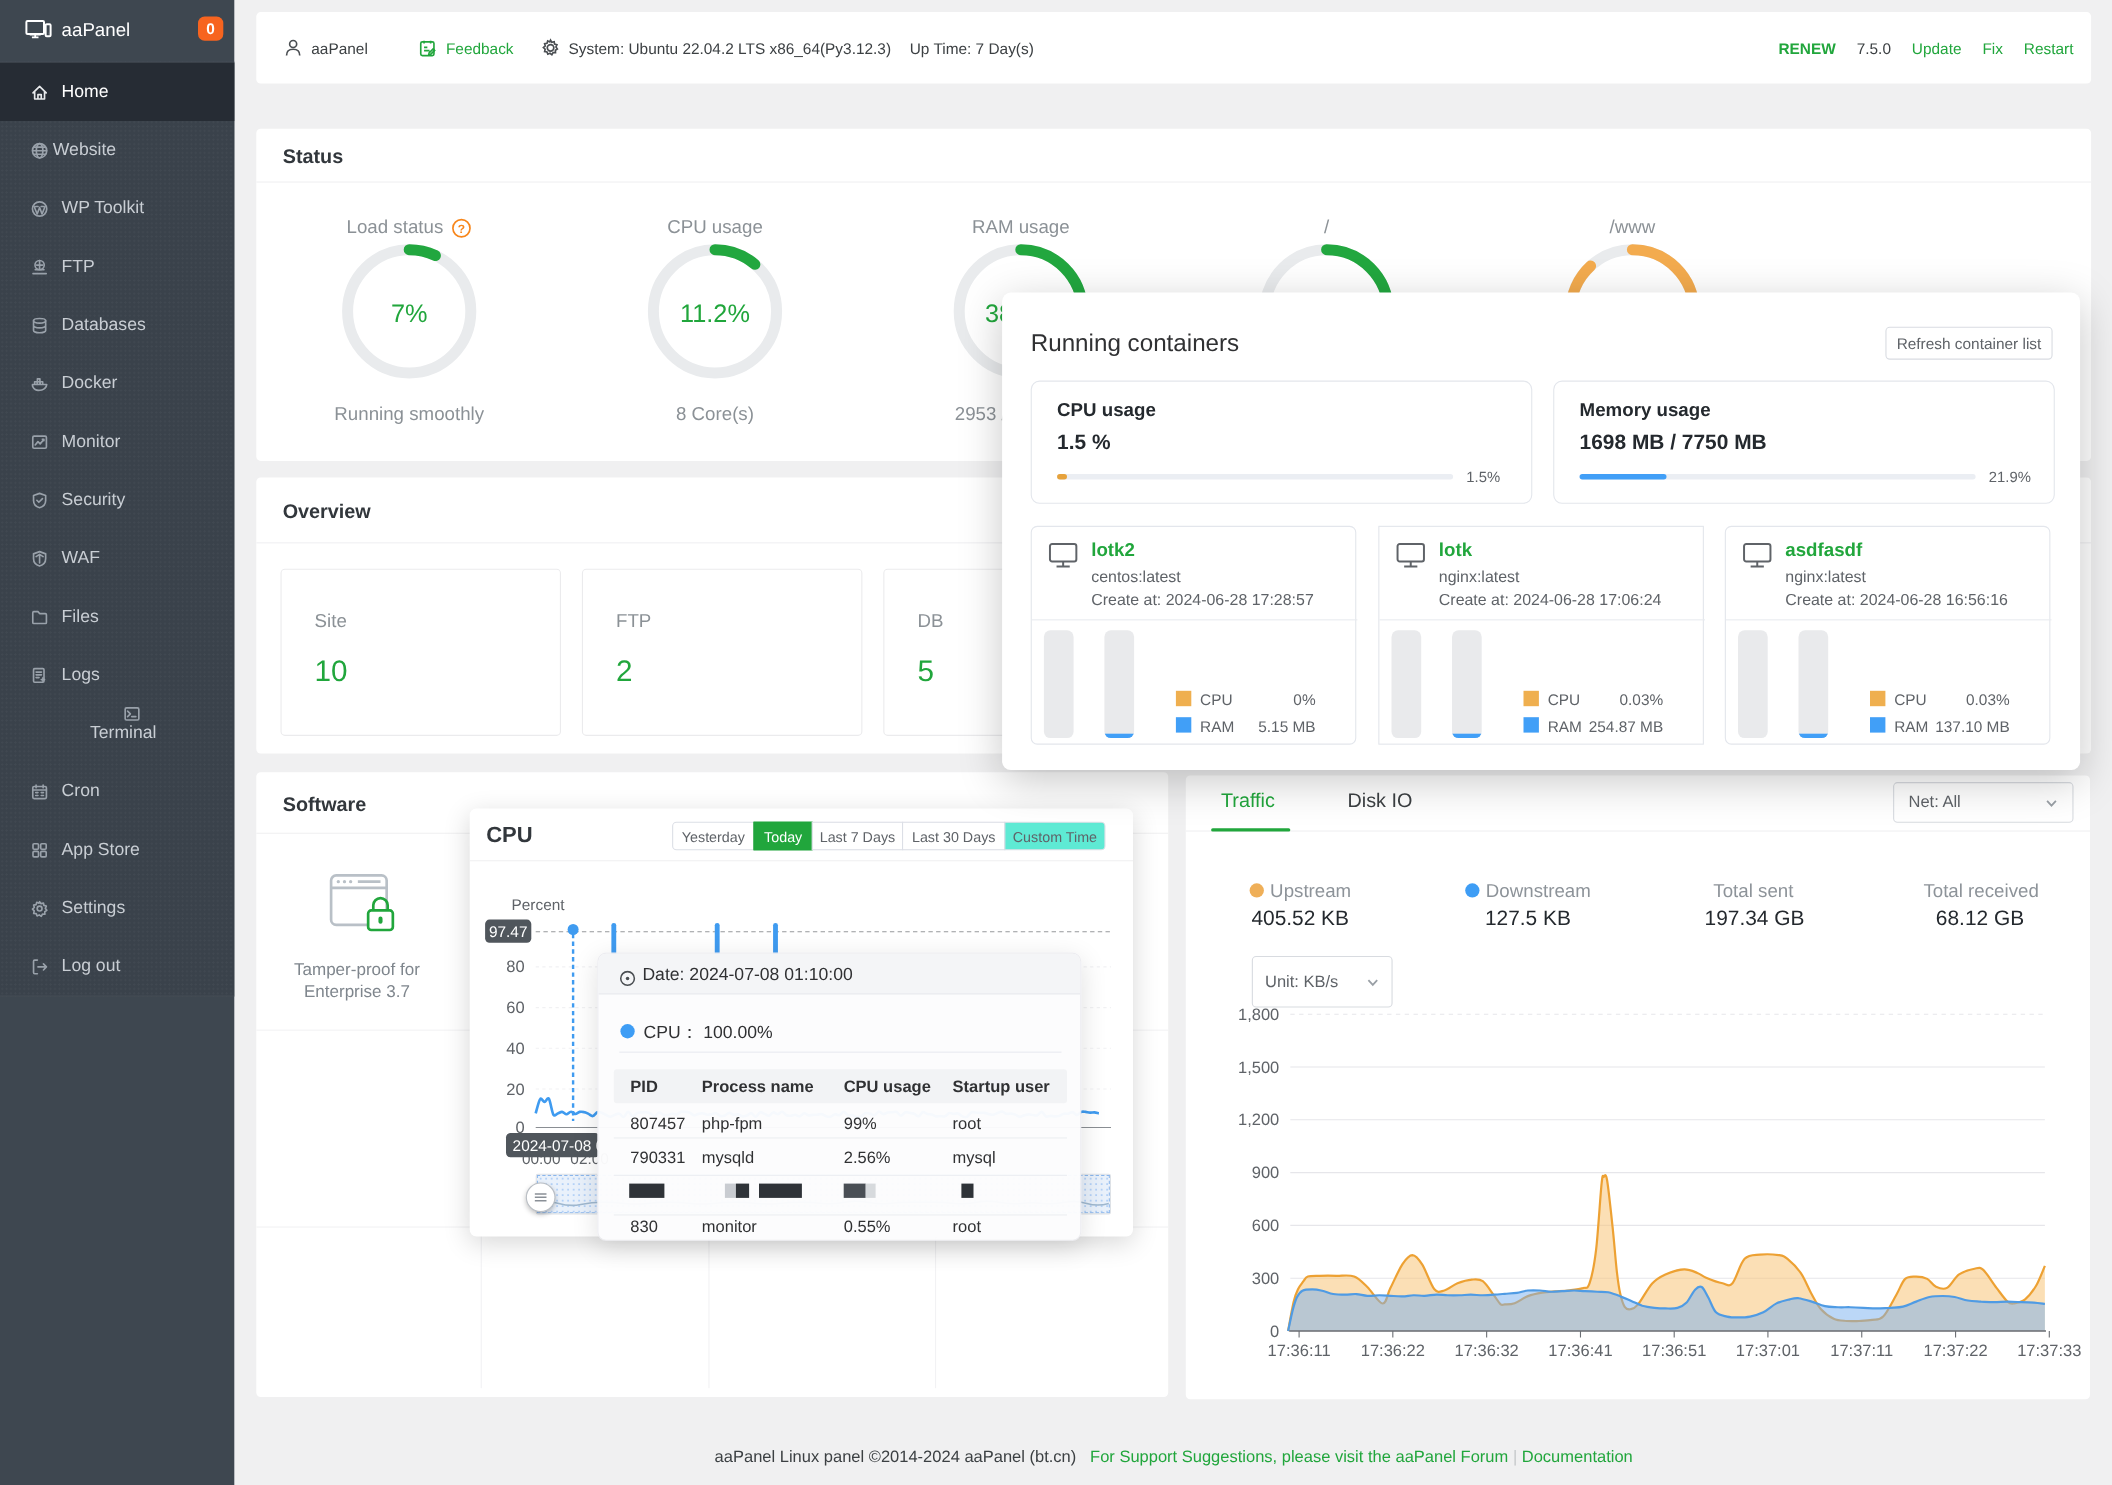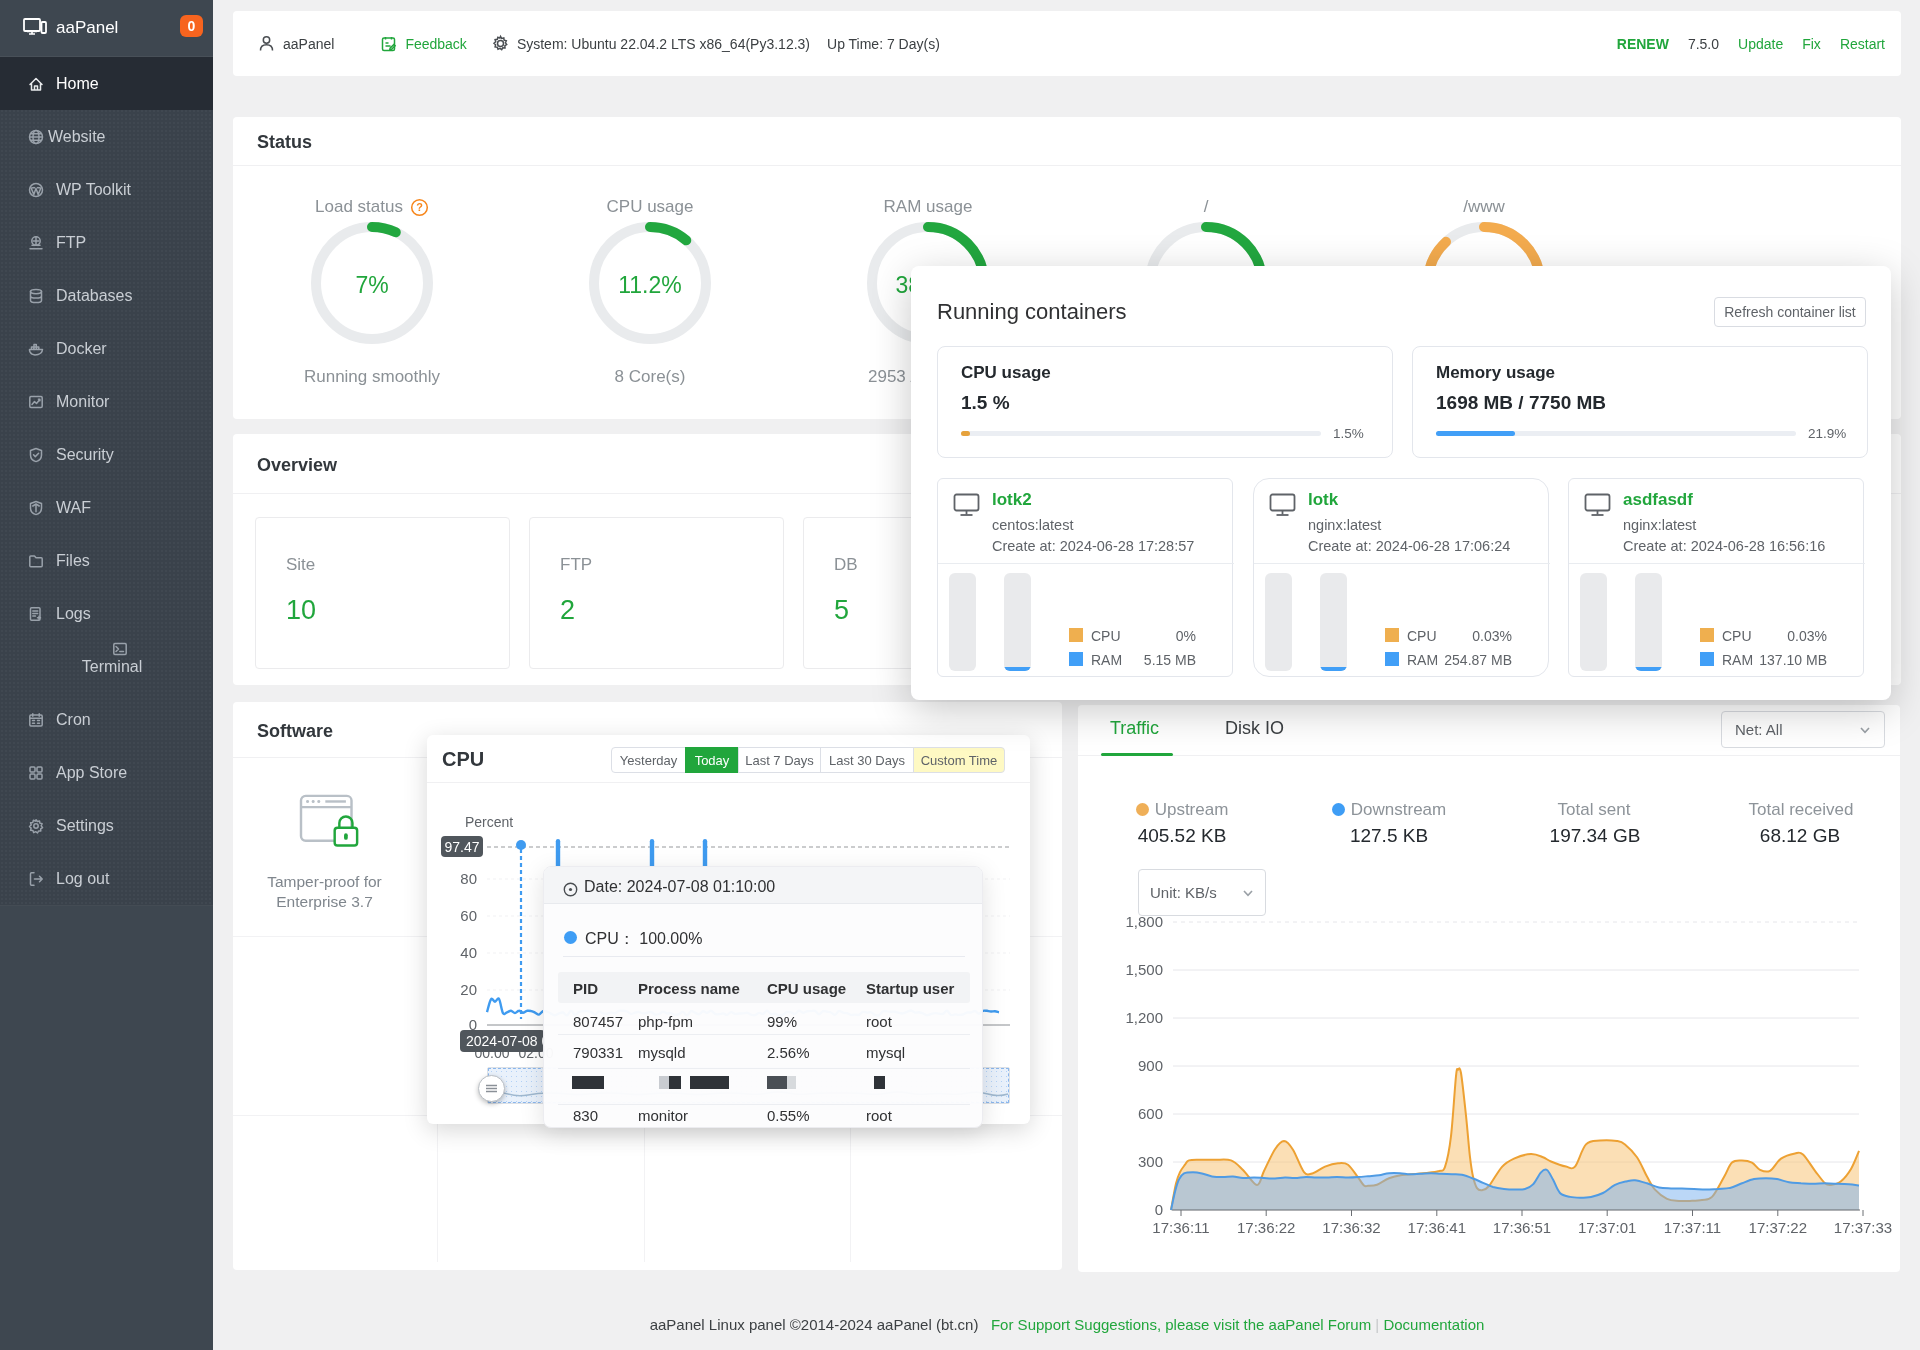--- a/index.html
+++ b/index.html
@@ -321,21 +321,21 @@
     </svg>
   </div>
 <div class="abs" style="left:233px;top:1316px;width:1668px;text-align:center;font-size:15px;color:#3c4043;">aaPanel Linux panel ©2014-2024 aaPanel (bt.cn)&nbsp;&nbsp; <span class="grn">For Support Suggestions, please visit the aaPanel Forum</span> <span style="color:#c6c8ca;">|</span> <span class="grn">Documentation</span></div>
 <div class="abs" style="left:427px;top:735px;width:603px;height:389px;background:#fff;border-radius:6px;box-shadow:0 6px 24px rgba(0,0,0,0.16);z-index:10;">
     <div class="abs" style="left:15px;top:13px;font-size:20px;font-weight:700;color:#32373c;">CPU</div>
     <div class="abs" style="left:184px;top:12px;height:26px;display:flex;">
       <div style="width:75px;height:26px;background:#fff;color:#5f6368;border:1px solid #dcdfe6;border-radius:4px 0 0 4px;font-size:13px;display:flex;align-items:center;justify-content:center;white-space:nowrap;">Yesterday</div>
       <div style="width:54px;height:26px;background:#21a63c;color:#fff;border:1px solid #21a63c;margin-left:-1px;font-size:13px;display:flex;align-items:center;justify-content:center;white-space:nowrap;">Today</div>
       <div style="width:83px;height:26px;background:#fff;color:#5f6368;border:1px solid #dcdfe6;margin-left:-1px;font-size:13px;display:flex;align-items:center;justify-content:center;white-space:nowrap;">Last 7 Days</div>
       <div style="width:94px;height:26px;background:#fff;color:#5f6368;border:1px solid #dcdfe6;margin-left:-1px;font-size:13px;display:flex;align-items:center;justify-content:center;white-space:nowrap;">Last 30 Days</div>
-      <div style="width:92px;height:26px;background:#fef9c3;color:#5f6368;border:1px solid #dcdfe6;border-radius:0 4px 4px 0;margin-left:-1px;font-size:13px;display:flex;align-items:center;justify-content:center;white-space:nowrap;">Custom Time</div>
+      <div style="width:92px;height:26px;background:#5eead4;color:#5f6368;border:1px solid #dcdfe6;border-radius:0 4px 4px 0;margin-left:-1px;font-size:13px;display:flex;align-items:center;justify-content:center;white-space:nowrap;">Custom Time</div>
     </div>
     <div class="abs" style="left:0;top:47px;width:603px;border-top:1px solid #f0f0f2;"></div>
     <div class="abs" style="left:38px;top:79px;font-size:14px;color:#5f6368;">Percent</div>
     <svg class="abs" style="left:0;top:0;" width="603" height="389" viewBox="0 0 603 389">
       <line x1="60" y1="144" x2="583" y2="144" stroke="#f1f1f3" stroke-width="1" stroke-dasharray="3 3"></line>
       <text x="50" y="149" font-size="15" fill="#5f6368" text-anchor="end">80</text>
       <line x1="60" y1="181" x2="583" y2="181" stroke="#f1f1f3" stroke-width="1" stroke-dasharray="3 3"></line>
       <text x="50" y="186" font-size="15" fill="#5f6368" text-anchor="end">60</text>
       <line x1="60" y1="218" x2="583" y2="218" stroke="#f1f1f3" stroke-width="1" stroke-dasharray="3 3"></line>
       <text x="50" y="223" font-size="15" fill="#5f6368" text-anchor="end">40</text>
@@ -438,21 +438,21 @@
       <div class="abs" style="left:66px;top:94px;width:27px;height:98px;background:#e9eaec;border-radius:6px;overflow:hidden;">
         <div class="abs" style="left:0;bottom:0;width:27px;height:4px;background:#419ff7;"></div>
       </div>
       <div class="abs" style="left:131px;top:149px;width:14px;height:14px;background:#efaf4f;"></div>
       <div class="abs" style="left:153px;top:149px;font-size:14px;color:#5f6368;">CPU</div>
       <div class="abs" style="left:186px;top:149px;width:72px;text-align:right;font-size:14px;color:#5f6368;white-space:nowrap;">0%</div>
       <div class="abs" style="left:131px;top:173px;width:14px;height:14px;background:#419ff7;"></div>
       <div class="abs" style="left:153px;top:173px;font-size:14px;color:#5f6368;">RAM</div>
       <div class="abs" style="left:186px;top:173px;width:72px;text-align:right;font-size:14px;color:#5f6368;white-space:nowrap;">5.15 MB</div>
     </div>
-    <div class="abs" style="left:342px;top:212px;width:296px;height:199px;border:1px solid #e3e6ec;border-radius:16px;">
+    <div class="abs" style="left:342px;top:212px;width:296px;height:199px;border:1px solid #e3e6ec;border-radius:0;">
       <svg class="abs" style="left:15px;top:14px;" width="27" height="24" viewBox="0 0 27 24" fill="none" stroke="#5f6368" stroke-width="1.8">
         <rect x="1.5" y="1.5" width="24" height="16" rx="2"></rect>
         <line x1="13.5" y1="17.5" x2="13.5" y2="21.5"></line>
         <line x1="7.5" y1="22" x2="19.5" y2="22"></line>
       </svg>
       <div class="abs" style="left:54px;top:11px;font-size:17px;font-weight:700;color:#21a63c;">lotk</div>
       <div class="abs" style="left:54px;top:38px;font-size:14.5px;color:#5f6368;">nginx:latest</div>
       <div class="abs" style="left:54px;top:59px;font-size:14.5px;color:#5f6368;">Create at: 2024-06-28 17:06:24</div>
       <div class="abs" style="left:0;top:84px;width:296px;border-top:1px solid #e9ecf0;"></div>
       <div class="abs" style="left:11px;top:94px;width:27px;height:98px;background:#e9eaec;border-radius:6px;"></div>

